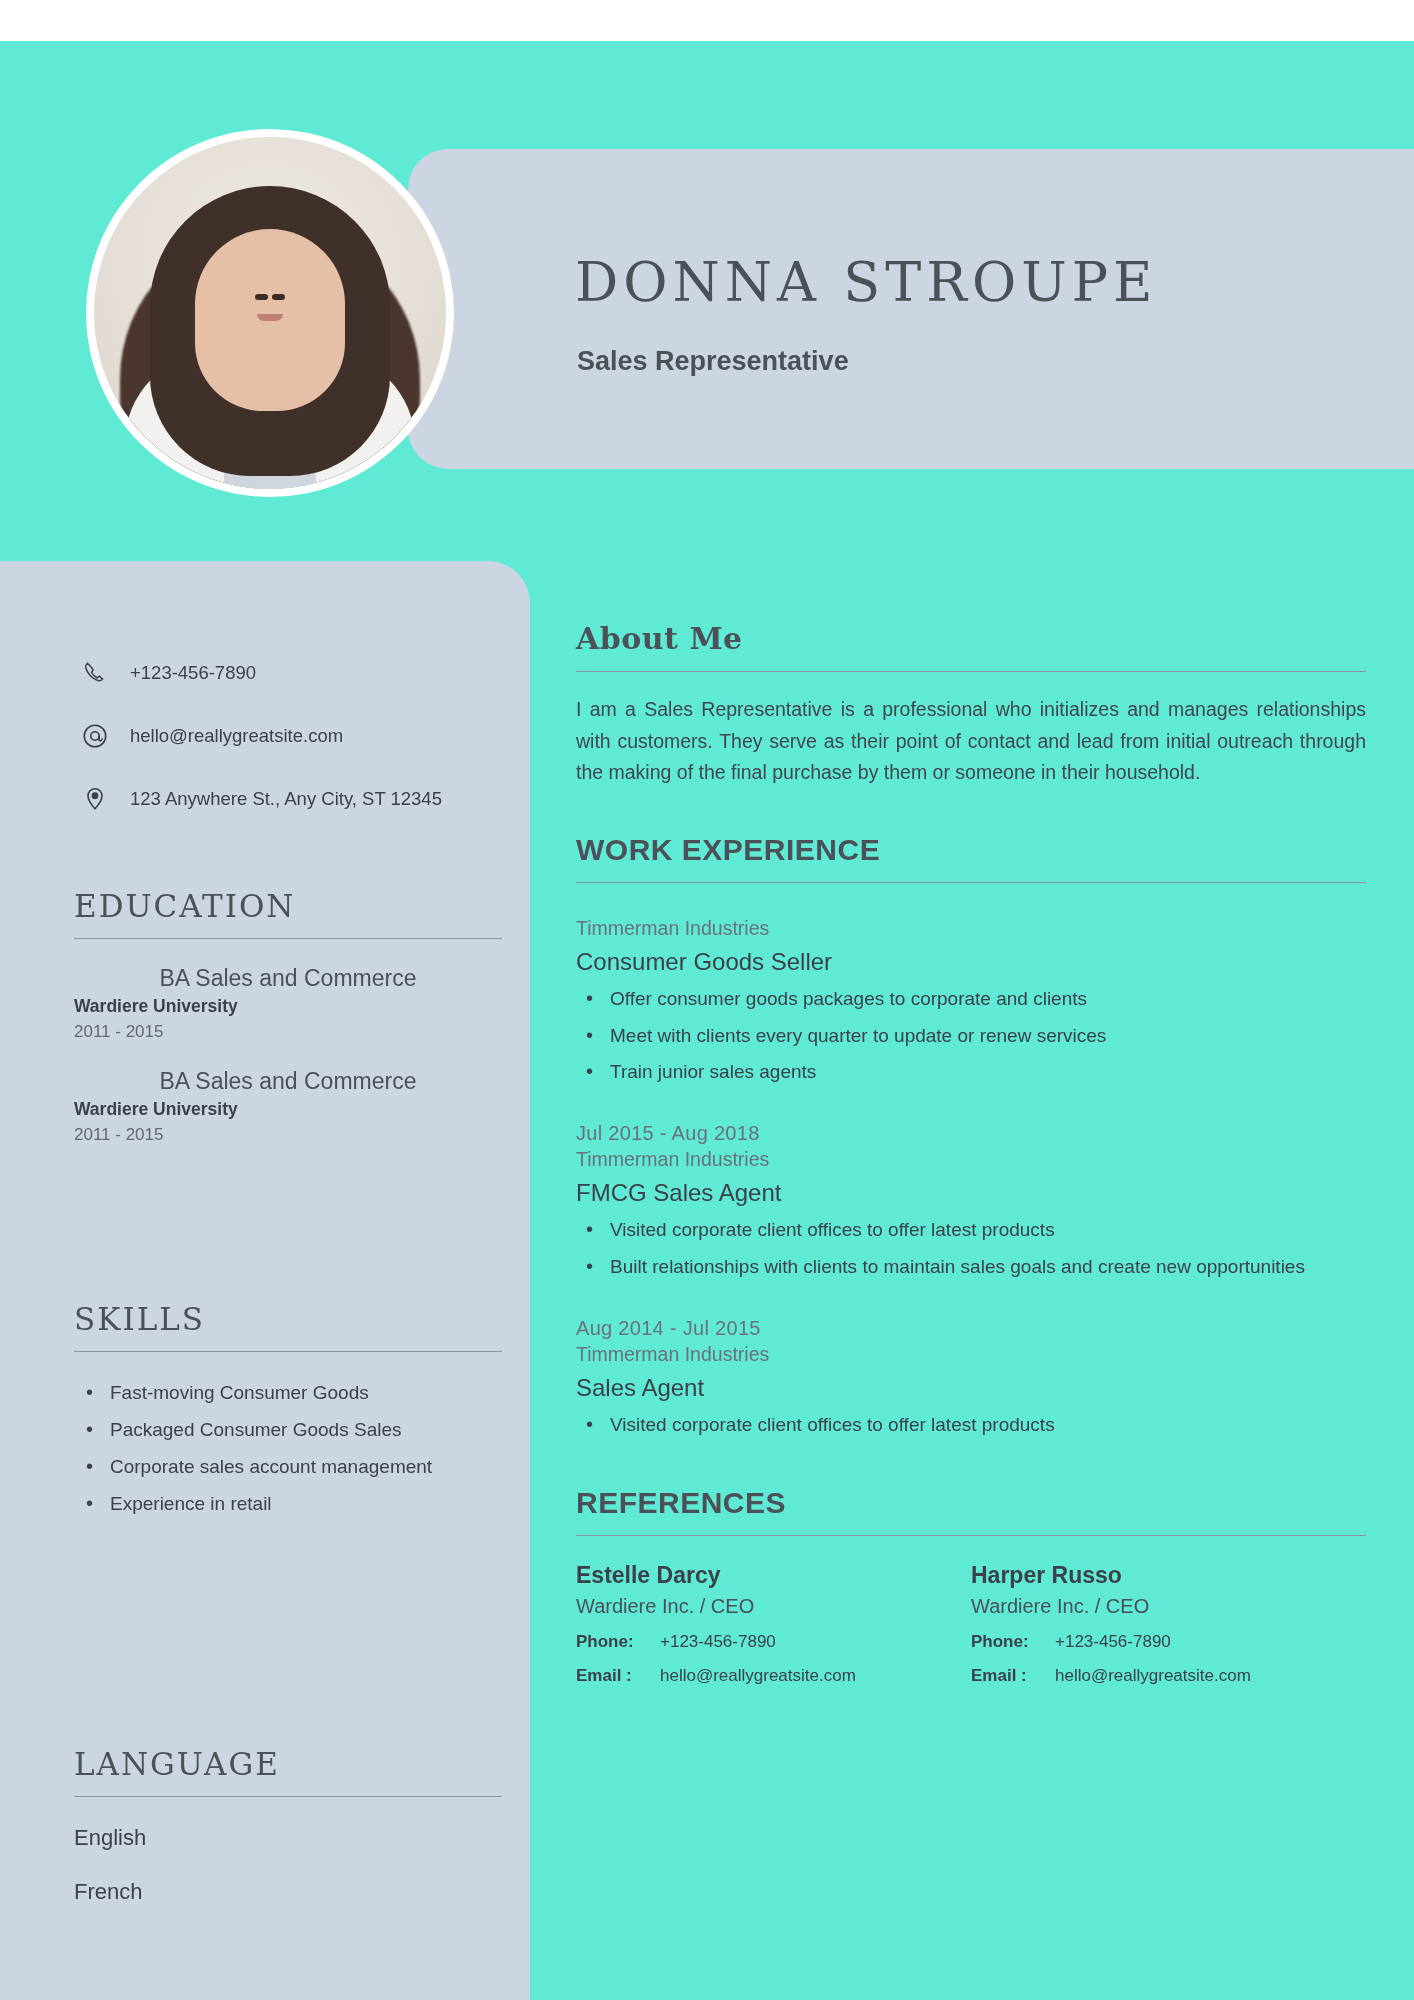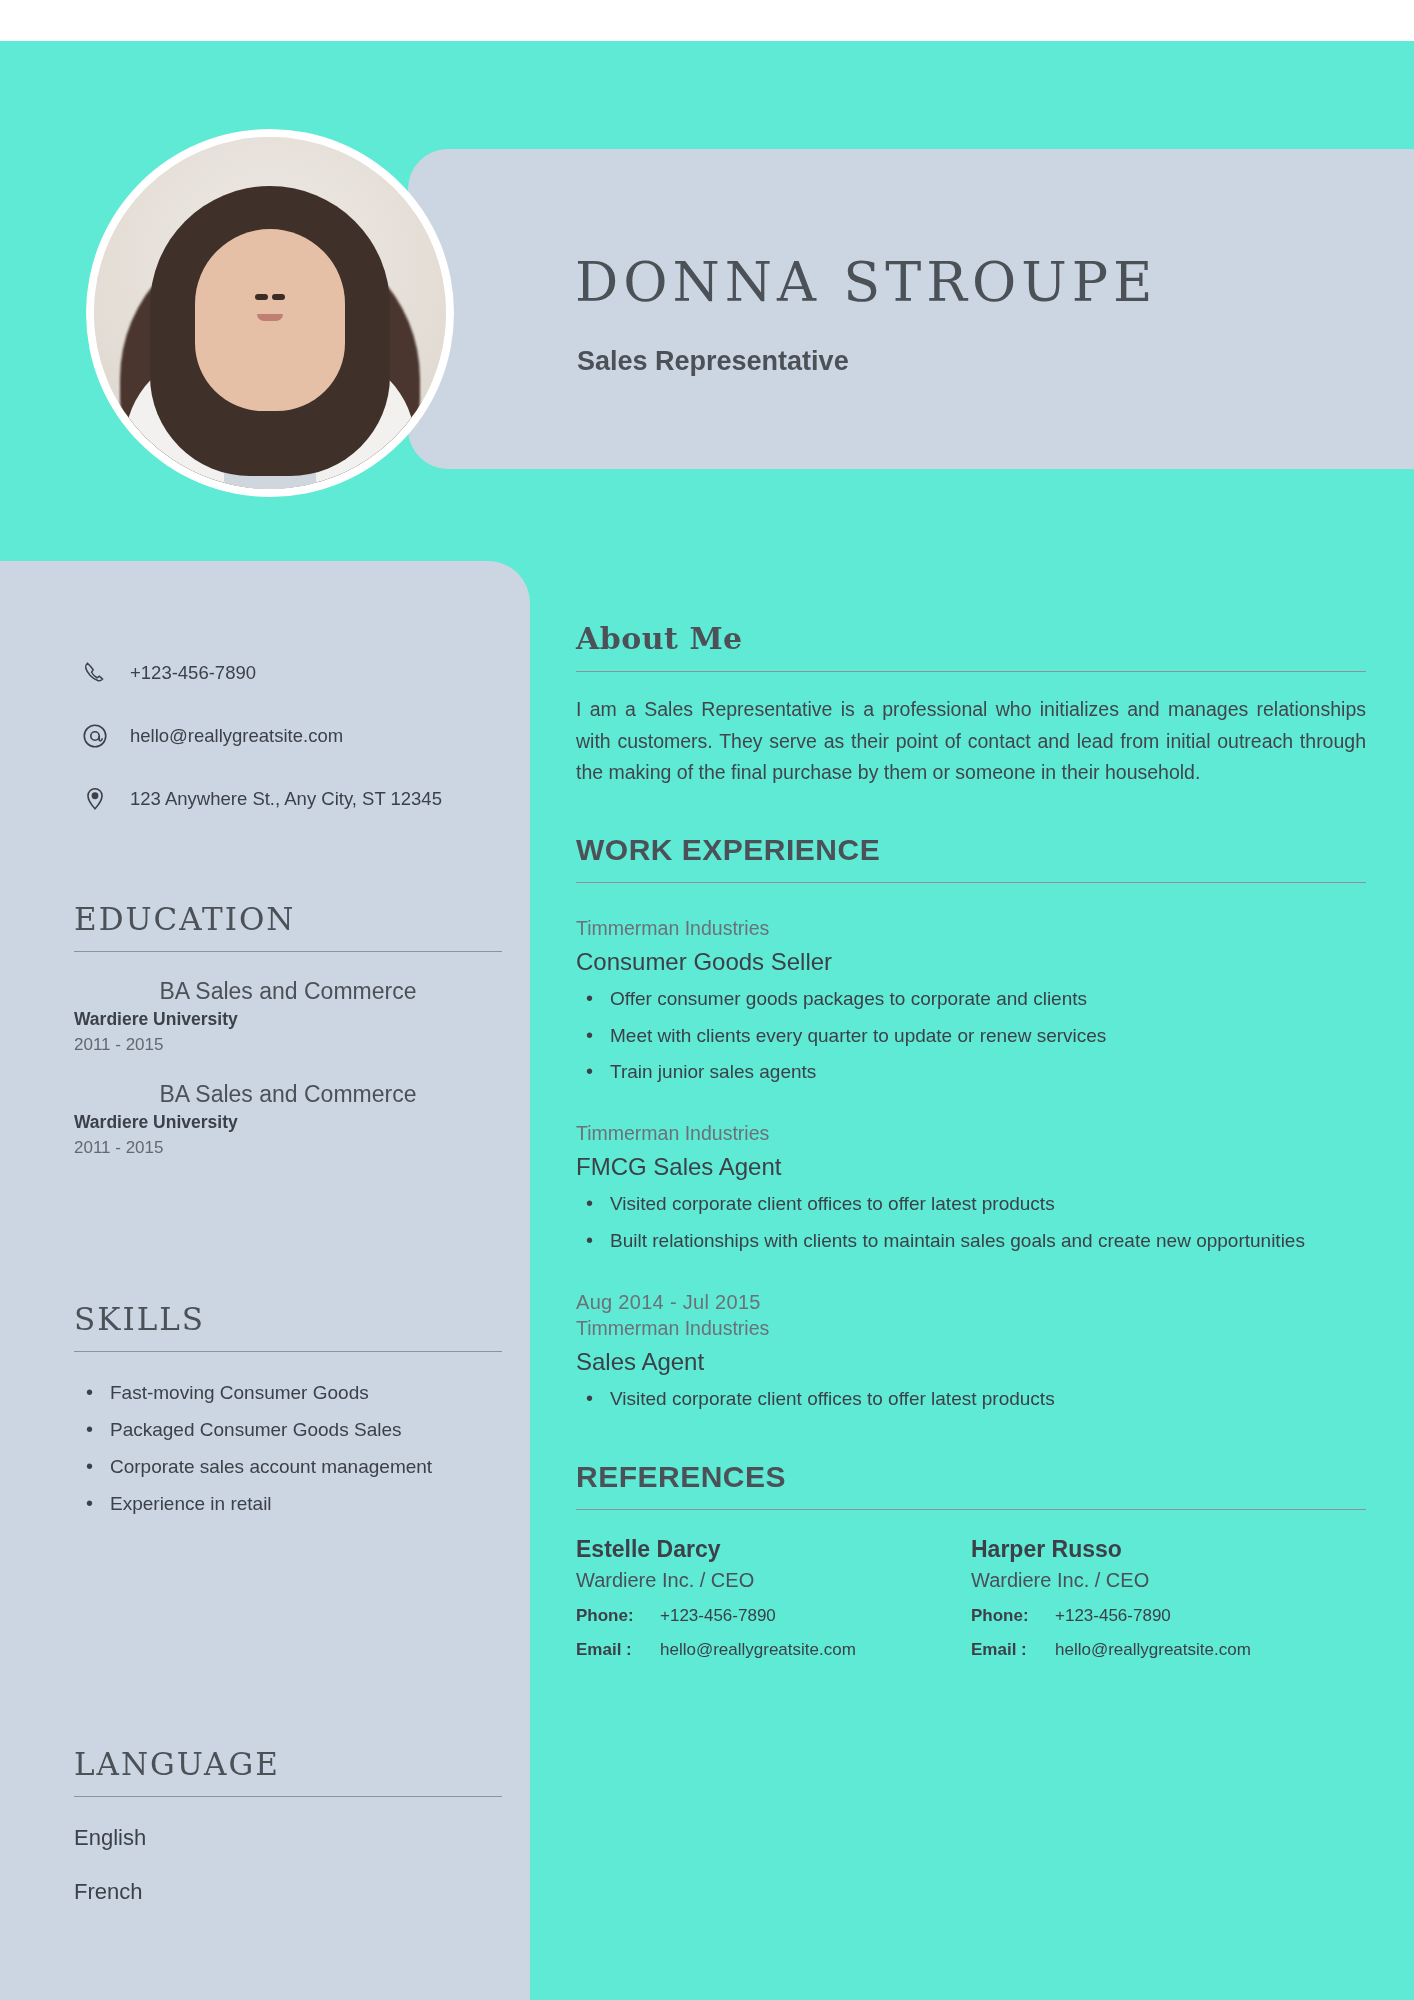--- a/index.html
+++ b/index.html
@@ -261,21 +261,21 @@
         <span class="contact-icon">
           <svg width="26" height="26" viewBox="0 0 24 24" fill="none" stroke="#3c4149" stroke-width="1.5">
             <path d="M12 2.5c-3.6 0-6.5 2.9-6.5 6.5 0 4.9 6.5 12 6.5 12s6.5-7.1 6.5-12c0-3.6-2.9-6.5-6.5-6.5z"></path>
             <circle cx="12" cy="9" r="2.4" fill="#3c4149"></circle>
           </svg>
         </span>
         <span class="contact-text">123 Anywhere St., Any City, ST 12345</span>
       </div>
     </div>
 
-    <div class="side-section" style="top: 340px;">
+    <div class="side-section" style="top: 327px;">
       <div class="side-h">EDUCATION</div>
       <div class="rule"></div>
 
       <div class="edu-item">
         <div class="edu-degree">BA Sales and Commerce</div>
         <div class="edu-school">Wardiere University</div>
         <div class="edu-years">2011 - 2015</div>
       </div>
       <div class="edu-item">
         <div class="edu-degree">BA Sales and Commerce</div>
@@ -319,20 +319,21 @@
         <div class="job-company">Timmerman Industries</div>
         <div class="job-role">Consumer Goods Seller</div>
         <ul>
           <li>Offer consumer goods packages to corporate and clients</li>
           <li>Meet with clients every quarter to update or renew services</li>
           <li>Train junior sales agents</li>
         </ul>
       </div>
 
       <div class="job">
+        <div class="job-dates light">Jul 2015 - Aug 2018</div>
         <div class="job-company">Timmerman Industries</div>
         <div class="job-role">FMCG Sales Agent</div>
         <ul>
           <li>Visited corporate client offices to offer latest products</li>
           <li>Built relationships with clients to maintain sales goals and create new opportunities</li>
         </ul>
       </div>
 
       <div class="job">
         <div class="job-dates light">Aug 2014 - Jul 2015</div>

